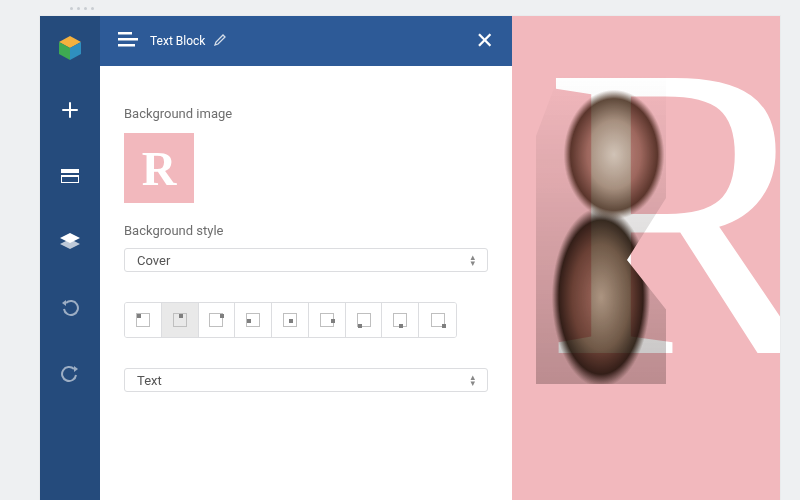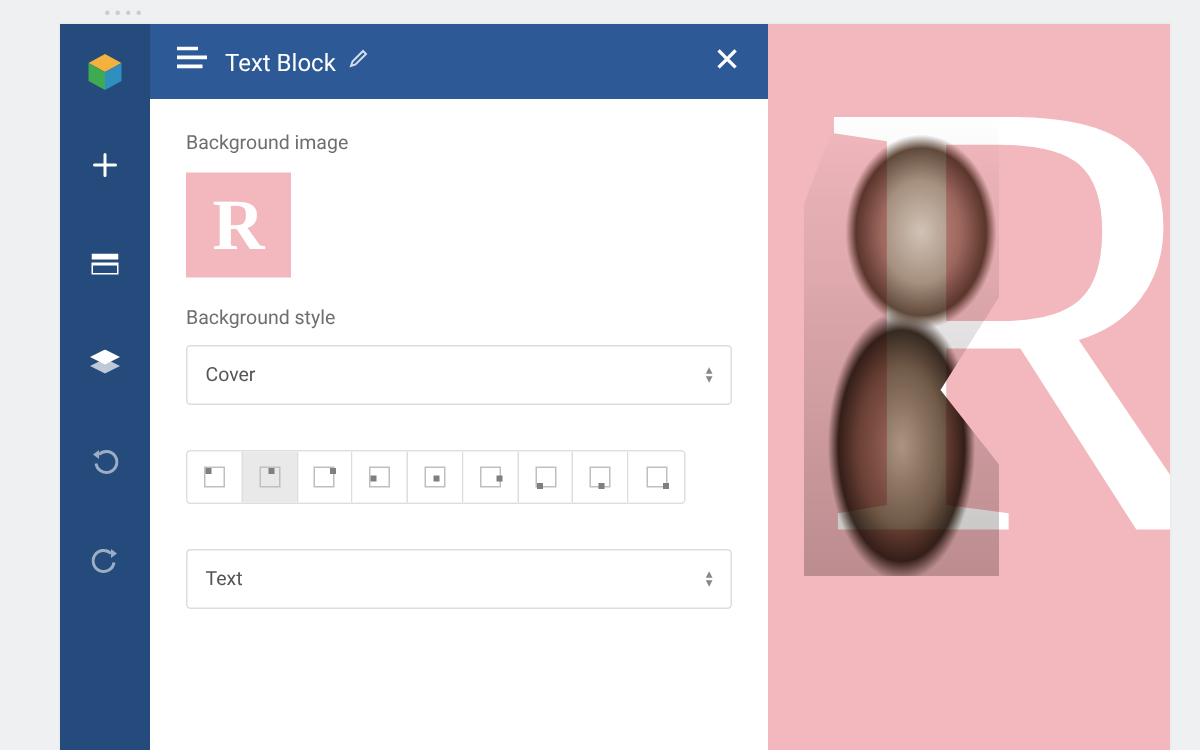--- a/index.html
+++ b/index.html
@@ -53,45 +53,45 @@
   }
   .panel-header {
     background: #2d5a97;
     height: 50px;
     display: flex;
     align-items: center;
     padding: 0 18px;
     color: #fff;
   }
   .panel-header .title {
-    font-size: 16px;
+    font-size: 12px;
     font-weight: 400;
     margin-left: 12px;
   }
   .panel-header .edit { margin-left: 8px; opacity: .8; cursor:pointer; }
   .panel-header .close { margin-left: auto; cursor:pointer; font-size: 22px; line-height: 1; }
   .panel-body {
-    padding: 22px 24px 0 24px;
+    padding: 40px 24px 0 24px;
     display: flex;
     flex-direction: column;
     gap: 20px;
   }
   .field-label { color: #6e6e6e; font-size: 13px; }
   .thumb {
     width: 70px; height: 70px;
     background: #f2b8bd;
     margin-top: 12px;
     display:flex; align-items:center; justify-content:center;
     font-family: Georgia, "Times New Roman", serif;
     color: #fff; font-size: 48px; font-weight: 600;
     cursor: pointer;
   }
   .select {
     margin-top: 10px;
-    height: 40px;
+    height: 24px;
     border: 1px solid #dcdde0;
     border-radius: 3px;
     display: flex;
     align-items: center;
     padding: 0 12px;
     justify-content: space-between;
     background: #fff;
     cursor: pointer;
     color: #555;
   }

